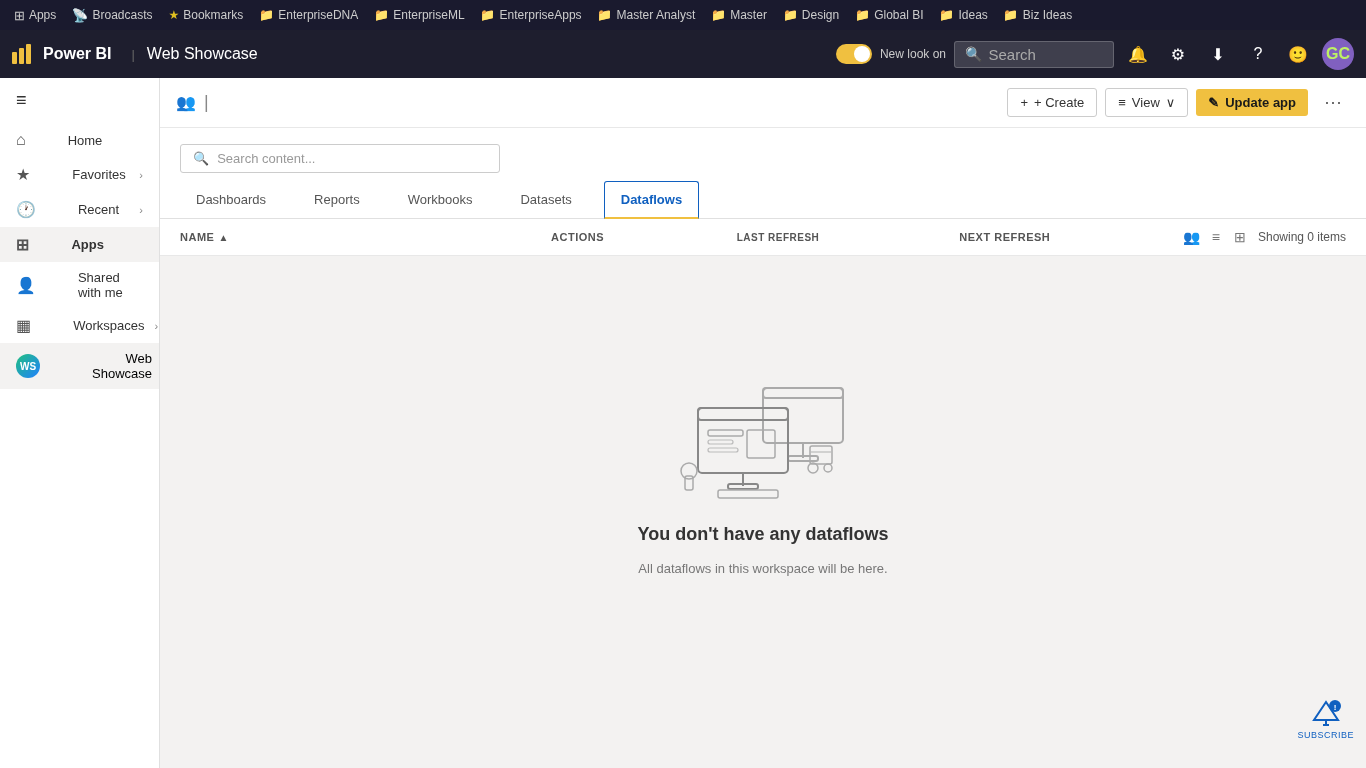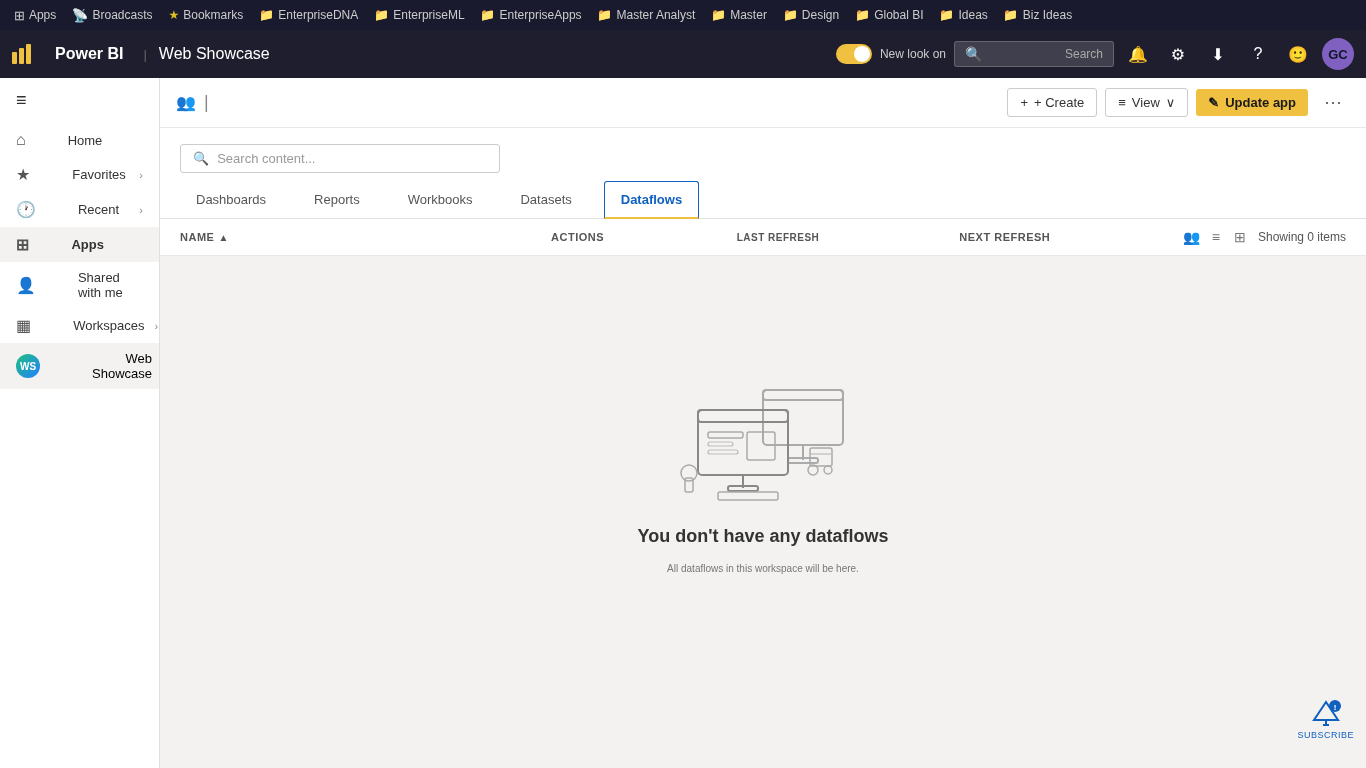--- a/index.html
+++ b/index.html
@@ -32,21 +32,21 @@
       background: #1e1e2e;
       display: flex;
       align-items: center;
       padding: 0 12px;
       gap: 8px;
       color: white;
     }
     .header-logo {
       display: flex;
       align-items: center;
-      gap: 24px;
+      gap: 12px;
       margin-right: 8px;
     }
     .header-logo-icon {
       display: flex;
       gap: 2px;
       align-items: flex-end;
     }
     .logo-bar { background: #f0c040; border-radius: 1px; }
     .logo-b1 { width: 5px; height: 12px; }
     .logo-b2 { width: 5px; height: 16px; }
@@ -93,24 +93,23 @@
       width: 160px;
       display: flex;
       align-items: center;
       gap: 6px;
       cursor: pointer;
     }
     .search-box input {
       background: transparent;
       border: none;
       color: white;
-      font-size: 12px;
+      font-size: 15px;
       outline: none;
       width: 100%;
-      text-align: right;
     }
     .search-box input::placeholder { color: #aaa; }
     .header-action-btn {
       width: 32px;
       height: 32px;
       border-radius: 3px;
       display: flex;
       align-items: center;
       justify-content: center;
       cursor: pointer;
@@ -118,22 +117,22 @@
       font-size: 16px;
     }
     .avatar {
       width: 32px;
       height: 32px;
       border-radius: 50%;
       background: #8060c0;
       display: flex;
       align-items: center;
       justify-content: center;
-      color: #0f172a;
-      font-size: 13px;
+      color: #bef264;
+      font-size: 16px;
       font-weight: 600;
       cursor: pointer;
     }
 
     
     .main-layout {
       display: flex;
       height: calc(768px - 30px - 48px);
     }
 
@@ -318,21 +317,21 @@
     .empty-illustration {
       width: 200px;
       height: 140px;
     }
     .empty-title {
       font-size: 18px;
       font-weight: 600;
       color: #333;
     }
     .empty-subtitle {
-      font-size: 10px;
+      font-size: 13px;
       color: #777;
     }
 
     
     .subscribe-btn {
       position: fixed;
       bottom: 28px;
       right: 12px;
       display: flex;
       flex-direction: column;

